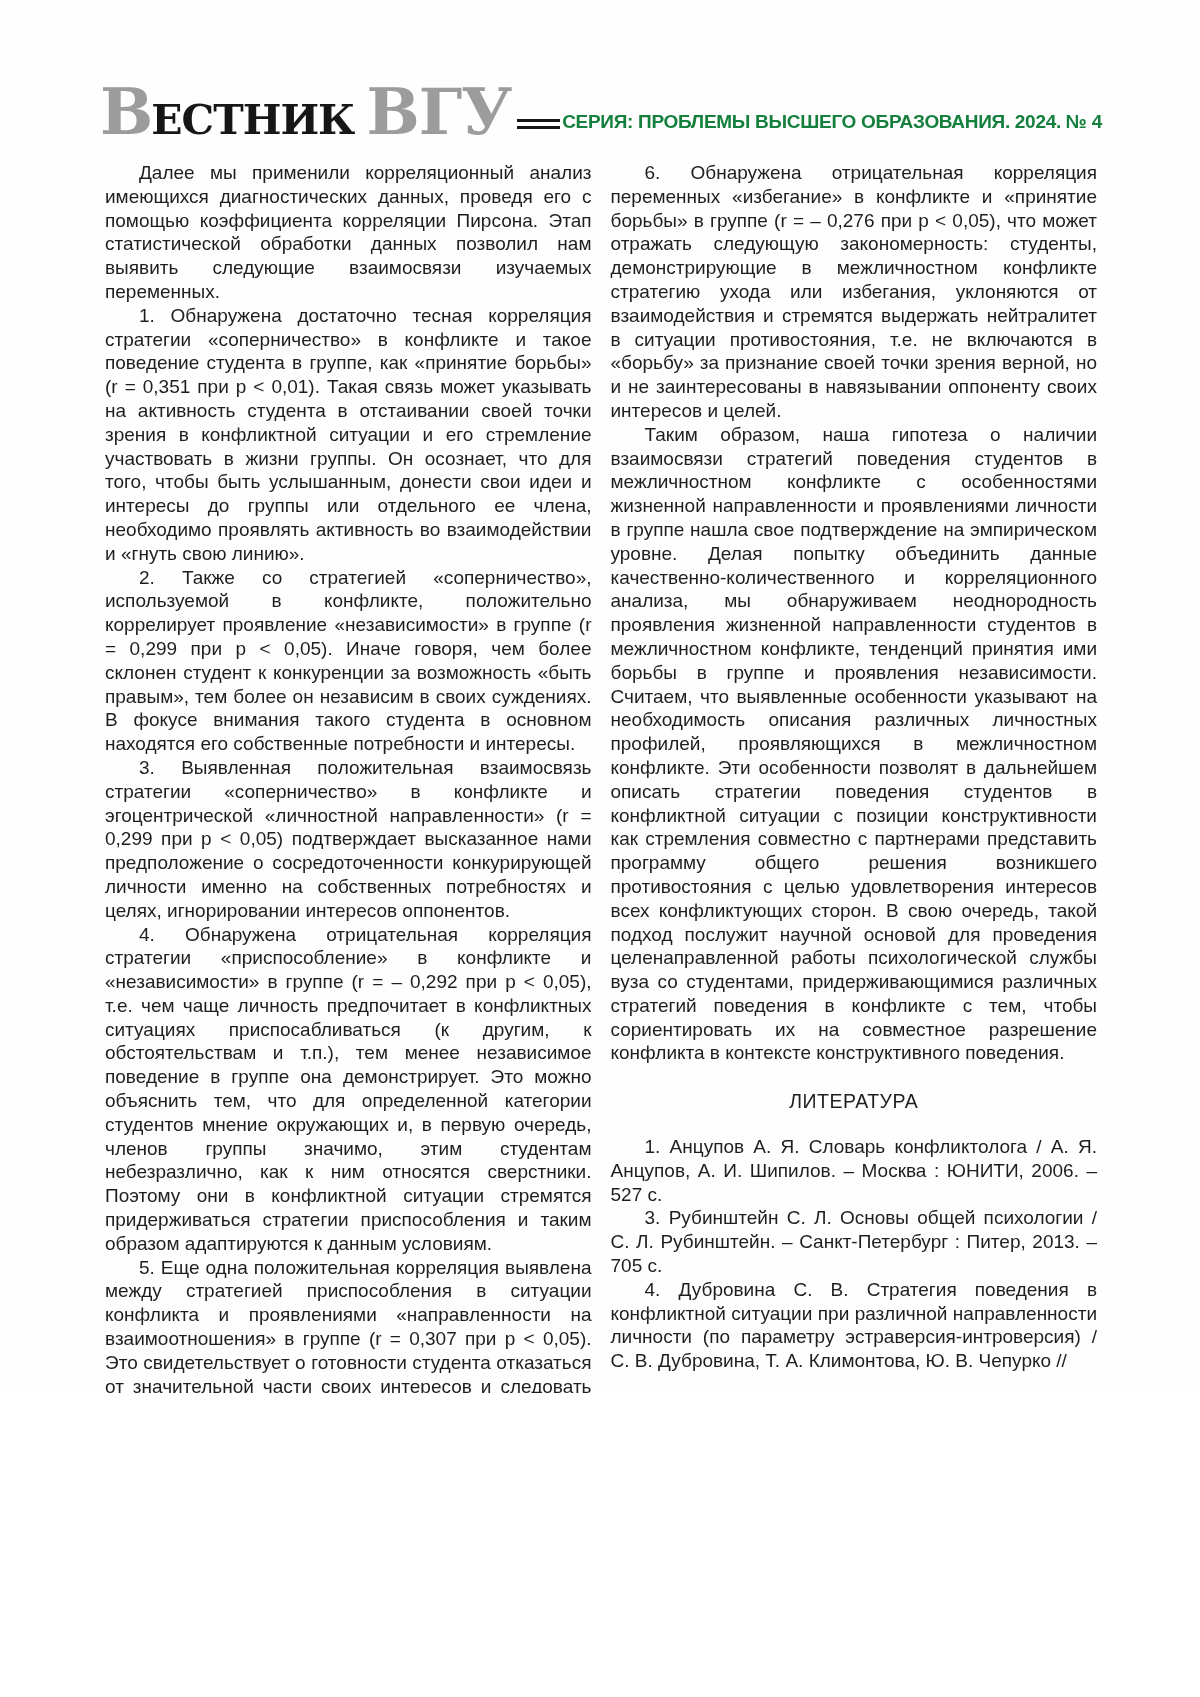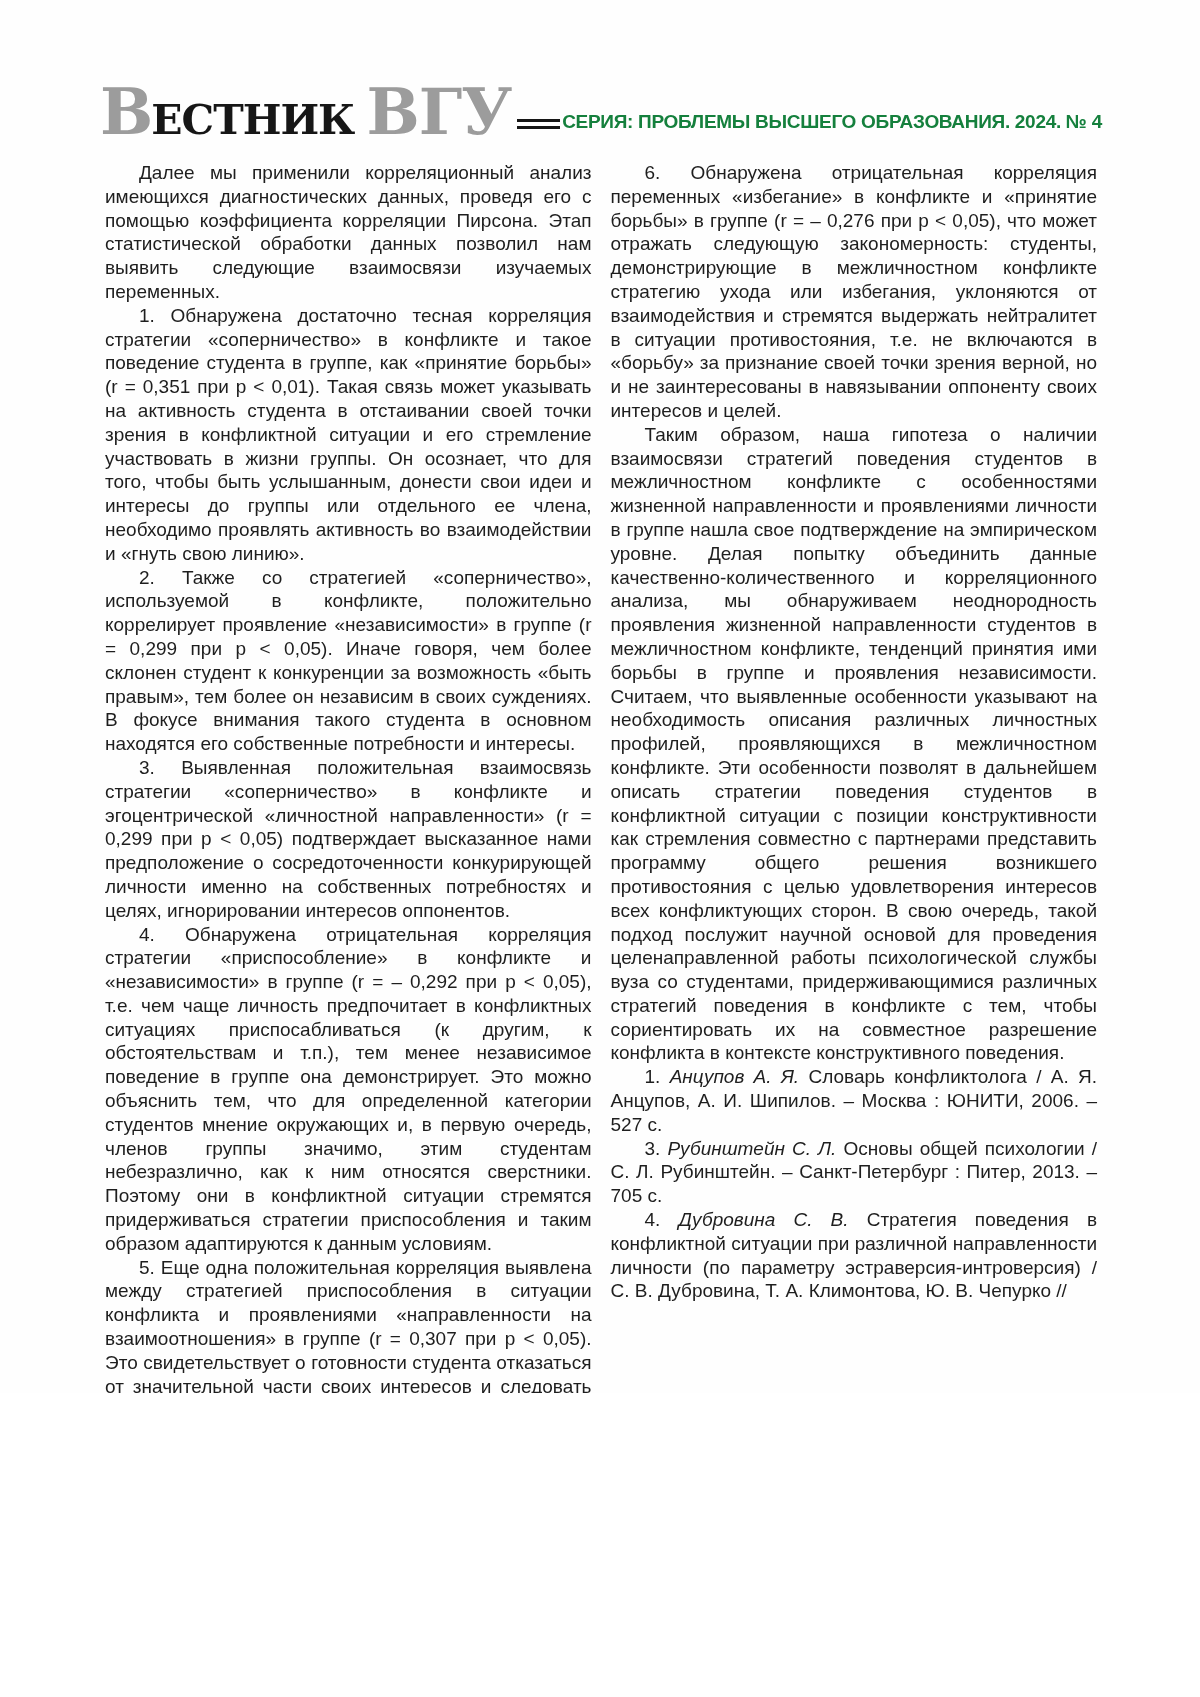--- a/index.html
+++ b/index.html
@@ -53,21 +53,21 @@
     text-align:justify;
   }
   .column p{margin:0;text-indent:34px;}
   .ref-heading{
     text-align:center;
     text-indent:0 !important;
     margin:25px 0 21px !important;
     letter-spacing:0.5px;
     font-size:19.5px;
   }
-  .ref-author{font-style:italic;}
+  .ref-author{}
   
   .footer{
     position:absolute;left:103px;right:104px;top:1537px;
     display:flex;align-items:flex-start;gap:44px;
   }
   .page-number{
     font-family:"DejaVu Serif",serif;
     font-weight:bold;
     font-size:29px;
     line-height:1;
@@ -100,20 +100,21 @@
       <p>2. Также со стратегией «соперничество», используемой в конфликте, положительно коррелирует проявление «независимости» в группе (r = 0,299 при p &lt; 0,05). Иначе говоря, чем более склонен студент к конкуренции за возможность «быть правым», тем более он независим в своих суждениях. В фокусе внимания такого студента в основном находятся его собственные потребности и интересы.</p>
       <p>3. Выявленная положительная взаимосвязь стратегии «соперничество» в конфликте и эгоцентрической «личностной направленности» (r = 0,299 при p &lt; 0,05) подтверждает высказанное нами предположение о сосредоточенности конкурирующей личности именно на собственных потребностях и целях, игнорировании интересов оппонентов.</p>
       <p>4. Обнаружена отрицательная корреляция стратегии «приспособление» в конфликте и «независимости» в группе (r = – 0,292 при p &lt; 0,05), т.е. чем чаще личность предпочитает в конфликтных ситуациях приспосабливаться (к другим, к обстоятельствам и т.п.), тем менее независимое поведение в группе она демонстрирует. Это можно объяснить тем, что для определенной категории студентов мнение окружающих и, в первую очередь, членов группы значимо, этим студентам небезразлично, как к ним относятся сверстники. Поэтому они в конфликтной ситуации стремятся придерживаться стратегии приспособления и таким образом адаптируются к данным условиям.</p>
       <p>5. Еще одна положительная корреляция выявлена между стратегией приспособления в ситуации конфликта и проявлениями «направленности на взаимоотношения» в группе (r = 0,307 при p &lt; 0,05). Это свидетельствует о готовности студента отказаться от значительной части своих интересов и следовать интересам оппонентов.</p>
     </div>
 
     <div class="column">
       <p>6. Обнаружена отрицательная корреляция переменных «избегание» в конфликте и «принятие борьбы» в группе (r = – 0,276 при p &lt; 0,05), что может отражать следующую закономерность: студенты, демонстрирующие в межличностном конфликте стратегию ухода или избегания, уклоняются от взаимодействия и стремятся выдержать нейтралитет в ситуации противостояния, т.е. не включаются в «борьбу» за признание своей точки зрения верной, но и не заинтересованы в навязывании оппоненту своих интересов и целей.</p>
       <p>Таким образом, наша гипотеза о наличии взаимосвязи стратегий поведения студентов в межличностном конфликте с особенностями жизненной направленности и проявлениями личности в группе нашла свое подтверждение на эмпирическом уровне. Делая попытку объединить данные качественно-количественного и корреляционного анализа, мы обнаруживаем неоднородность проявления жизненной направленности студентов в межличностном конфликте, тенденций принятия ими борьбы в группе и проявления независимости. Считаем, что выявленные особенности указывают на необходимость описания различных личностных профилей, проявляющихся в межличностном конфликте. Эти особенности позволят в дальнейшем описать стратегии поведения студентов в конфликтной ситуации с позиции конструктивности как стремления совместно с партнерами представить программу общего решения возникшего противостояния с целью удовлетворения интересов всех конфликтующих сторон. В свою очередь, такой подход послужит научной основой для проведения целенаправленной работы психологической службы вуза со студентами, придерживающимися различных стратегий поведения в конфликте с тем, чтобы сориентировать их на совместное разрешение конфликта в контексте конструктивного поведения.</p>
 
+      <p class="ref-heading">ЛИТЕРАТУРА</p>
 
       <p>
         <span>1.</span>
         <span class="ref-author">Анцупов А. Я.</span>
         <span>Словарь конфликтолога / А. Я. Анцупов, А. И. Шипилов. – Москва : ЮНИТИ, 2006. – 527 с.</span>
       </p>
       <p>
         <span>3.</span>
         <span class="ref-author">Рубинштейн С. Л.</span>
         <span>Основы общей психологии / С. Л. Рубинштейн. – Санкт-Петербург : Питер, 2013. – 705 с.</span>

